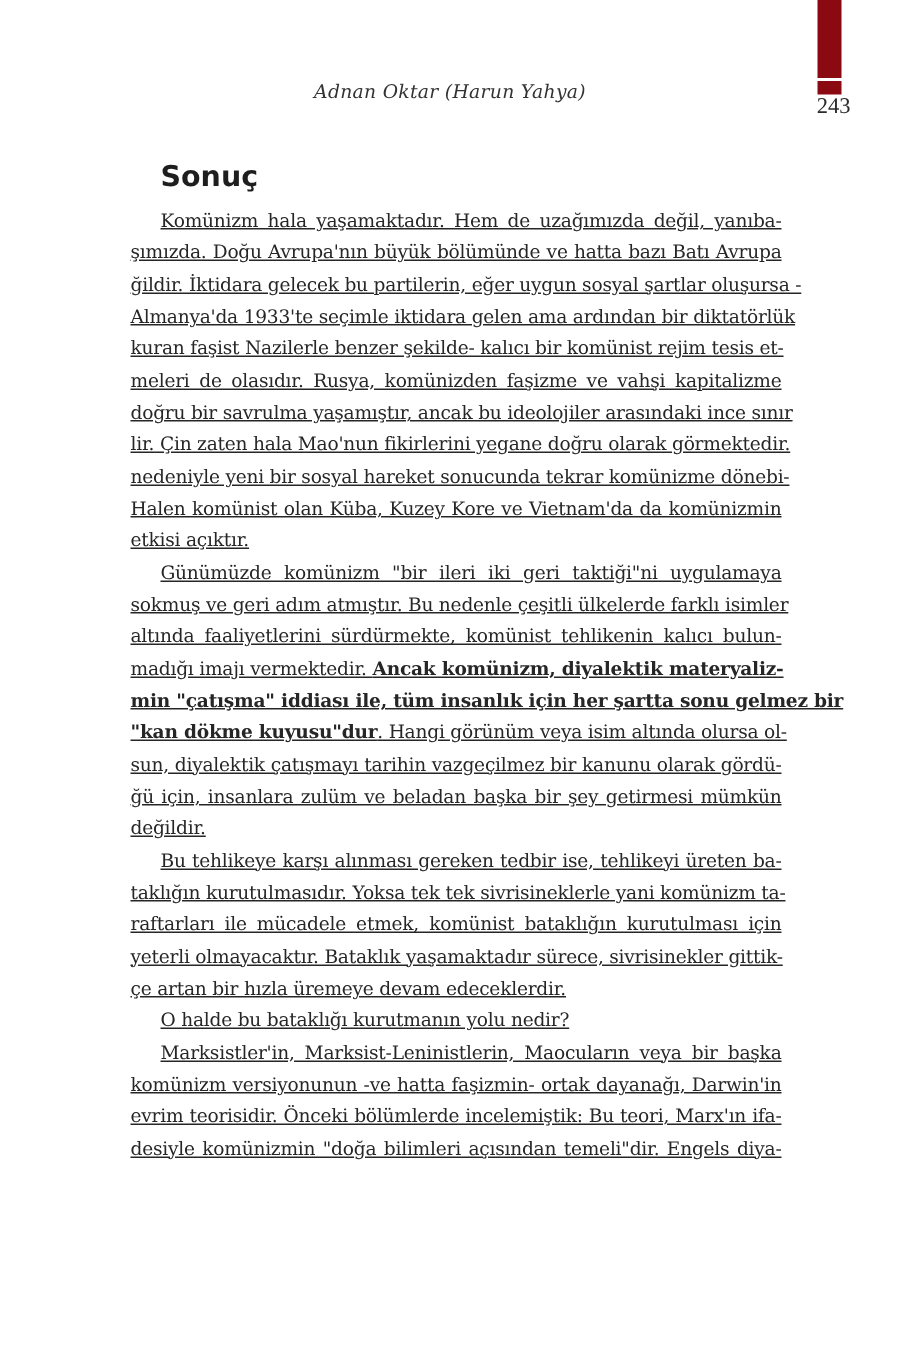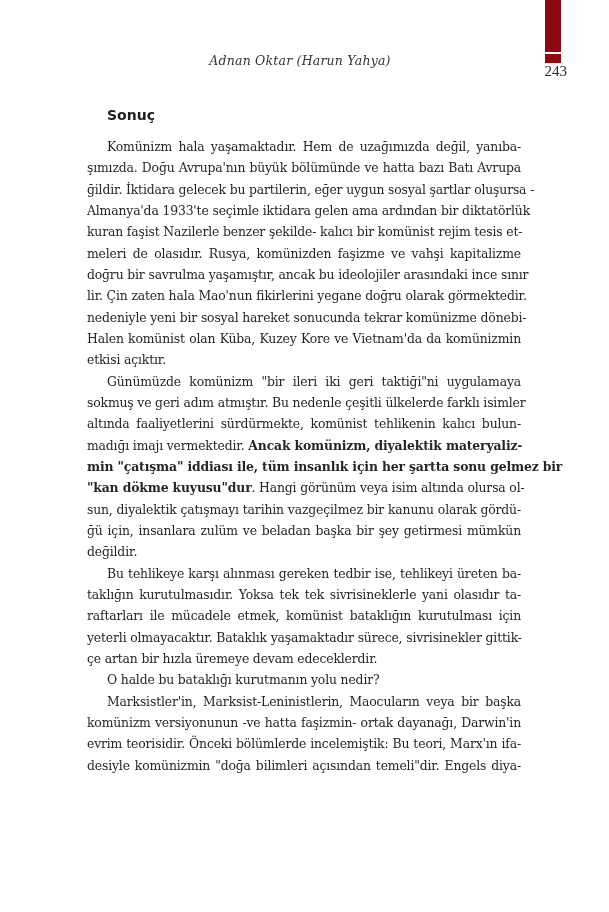--- a/index.html
+++ b/index.html
@@ -4,24 +4,24 @@
 <style>
   html, body { margin: 0; padding: 0; background: #ffffff; }
   body { width: 609px; height: 912px; position: relative; overflow: hidden; }
   .bar-top { position: absolute; left: 545px; top: 0; width: 16px; height: 52px; background: #8b0a12; }
   .bar-bottom { position: absolute; left: 545px; top: 54px; width: 16px; height: 9px; background: #8b0a12; }
   .page-number { position: absolute; left: 541px; top: 63px; width: 26px; text-align: right;
     font-family: "Liberation Serif", serif; font-size: 15px; color: #2b2b2b; }
   .running-header { position: absolute; left: 200px; top: 53px; width: 200px; text-align: center;
     font-family: "DejaVu Serif", serif; font-style: italic; font-size: 12.5px; color: #333; letter-spacing: 0.2px; }
   .heading { position: absolute; left: 107px; top: 107px;
-    font-family: "DejaVu Sans", sans-serif; font-weight: bold; font-size: 14px; color: #1e1e1e; }
+    font-family: "DejaVu Sans", sans-serif; font-weight: bold; font-size: 19px; color: #1e1e1e; }
   .body { position: absolute; left: 87px; top: 136px; width: 434px;
     font-family: "DejaVu Serif", serif; font-size: 12.4px; color: #262626; letter-spacing: -0.15px; }
-  .line { height: 21.33px; line-height: 21.33px; white-space: nowrap; text-align: justify; text-align-last: justify; }
+  .line { height: 21.33px; line-height: 21.33px; white-space: nowrap; text-align: justify; text-align-last: justify; text-decoration: underline; }
   .line.indent { padding-left: 20px; }
   .line.last { text-align-last: left; }
   .line b { font-weight: bold; }
 </style>
 </head>
 <body>
 
 <div class="bar-top"></div>
 <div class="bar-bottom"></div>
 <div class="page-number">243</div>
@@ -44,21 +44,21 @@
     <div class="line indent"><span>Günümüzde komünizm "bir ileri iki geri taktiği"ni uygulamaya</span></div>
     <div class="line"><span>sokmuş ve geri adım atmıştır. Bu nedenle çeşitli ülkelerde farklı isimler</span></div>
     <div class="line"><span>altında faaliyetlerini sürdürmekte, komünist tehlikenin kalıcı bulun-</span></div>
     <div class="line"><span>madığı imajı vermektedir. </span><b>Ancak komünizm, diyalektik materyaliz-</b></div>
     <div class="line"><b>min "çatışma" iddiası ile, tüm insanlık için her şartta sonu gelmez bir</b></div>
     <div class="line"><b>"kan dökme kuyusu"dur</b><span>. Hangi görünüm veya isim altında olursa ol-</span></div>
     <div class="line"><span>sun, diyalektik çatışmayı tarihin vazgeçilmez bir kanunu olarak gördü-</span></div>
     <div class="line"><span>ğü için, insanlara zulüm ve beladan başka bir şey getirmesi mümkün</span></div>
     <div class="line last"><span>değildir.</span></div>
     <div class="line indent"><span>Bu tehlikeye karşı alınması gereken tedbir ise, tehlikeyi üreten ba-</span></div>
-    <div class="line"><span>taklığın kurutulmasıdır. Yoksa tek tek sivrisineklerle yani olasıdır ta-</span></div>
+    <div class="line"><span>taklığın kurutulmasıdır. Yoksa tek tek sivrisineklerle yani komünizm ta-</span></div>
     <div class="line"><span>raftarları ile mücadele etmek, komünist bataklığın kurutulması için</span></div>
     <div class="line"><span>yeterli olmayacaktır. Bataklık yaşamaktadır sürece, sivrisinekler gittik-</span></div>
     <div class="line last"><span>çe artan bir hızla üremeye devam edeceklerdir.</span></div>
     <div class="line indent last"><span>O halde bu bataklığı kurutmanın yolu nedir?</span></div>
     <div class="line indent"><span>Marksistler'in, Marksist-Leninistlerin, Maocuların veya bir başka</span></div>
     <div class="line"><span>komünizm versiyonunun -ve hatta faşizmin- ortak dayanağı, Darwin'in</span></div>
     <div class="line"><span>evrim teorisidir. Önceki bölümlerde incelemiştik: Bu teori, Marx'ın ifa-</span></div>
     <div class="line"><span>desiyle komünizmin "doğa bilimleri açısından temeli"dir. Engels diya-</span></div>
   </div>
 

